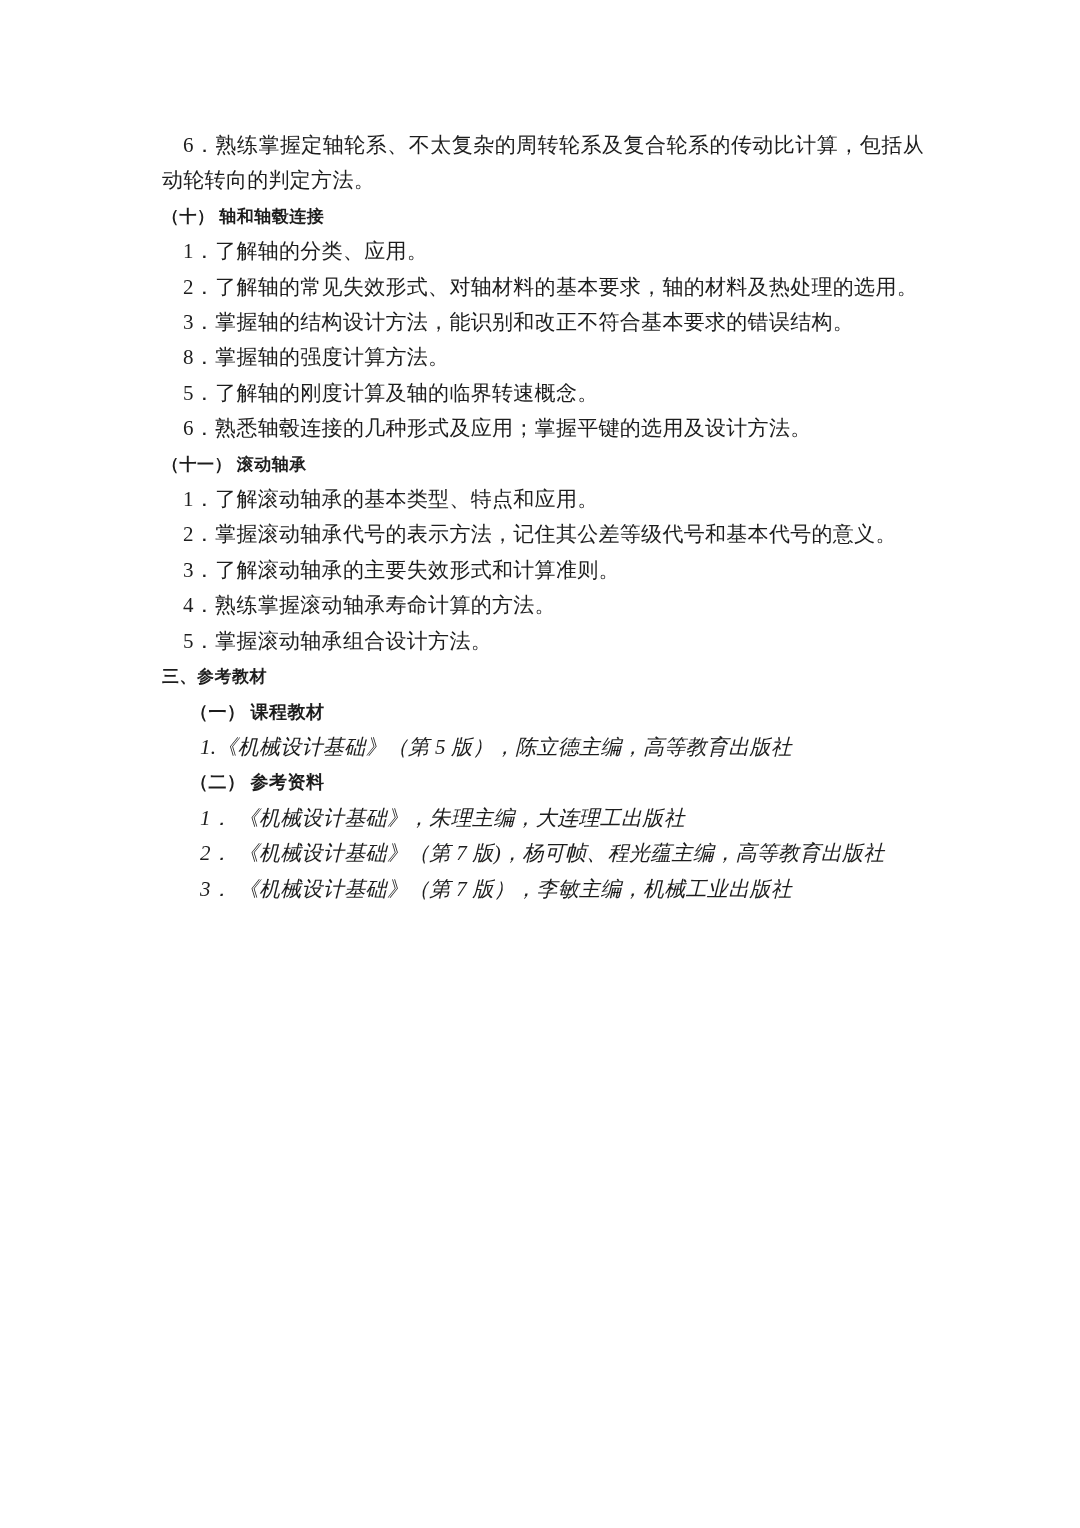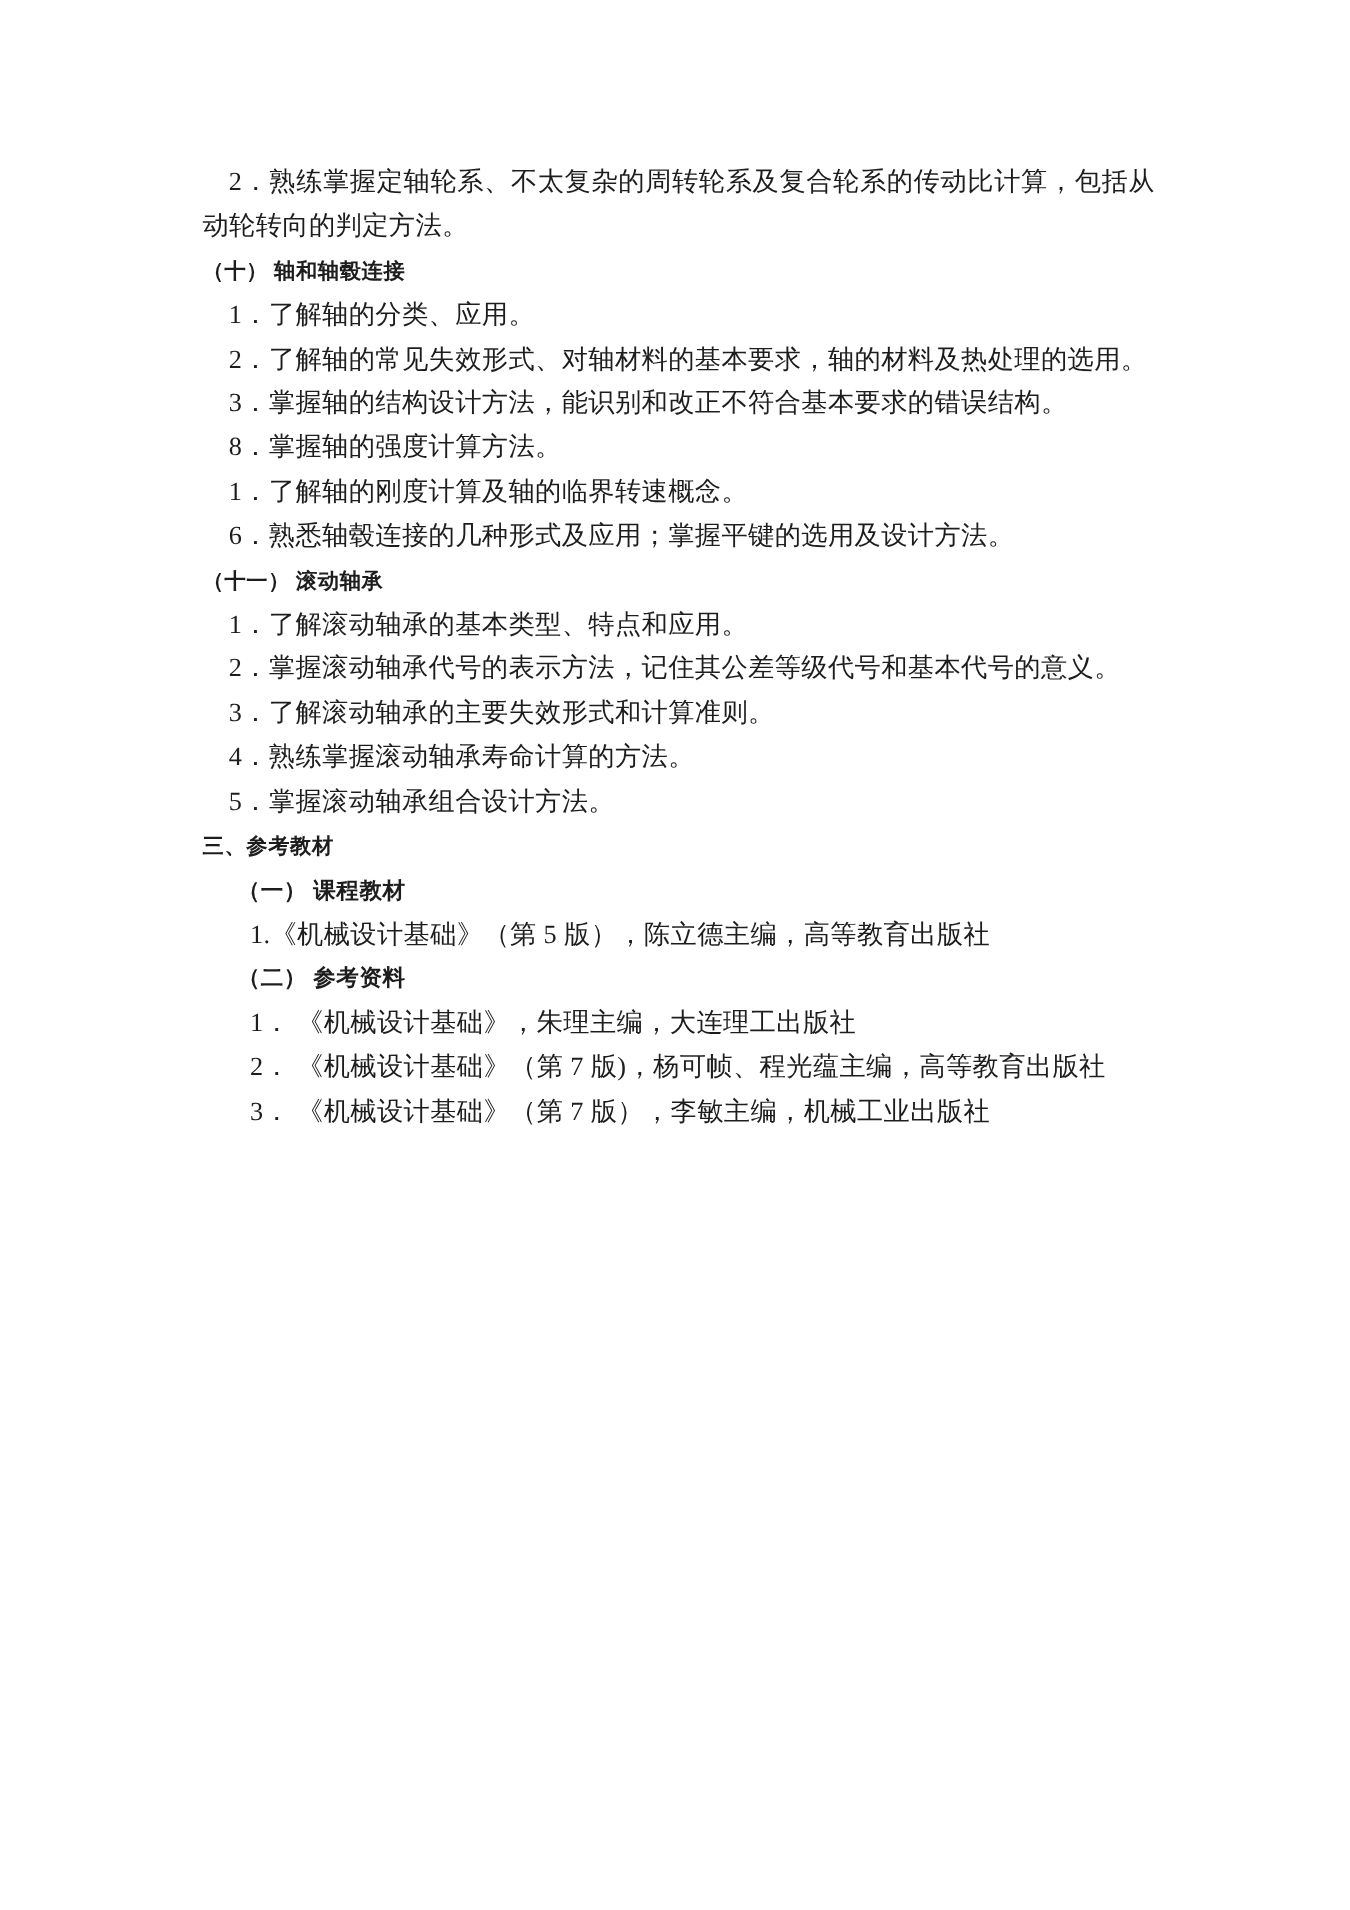--- a/index.html
+++ b/index.html
@@ -45,35 +45,35 @@
 
   
   p.sub-heading {
     font-weight: bold;
     font-size: 18px;
     text-indent: 28px;
     letter-spacing: 0.5px;
   }
 
   
-  p.book-item { text-indent: 38px; }
+  p.book-item { text-indent: 38px; font-style: italic; }
 </style>
 </head>
 <body>
 
 <div class="page">
   <div class="content">
 
-  <p class="wrap-item">2．熟练掌握定轴轮系、不太复杂的周转轮系及复合轮系的传动比计算，包括从动轮转向的判定方法。</p>
+  <p class="wrap-item">6．熟练掌握定轴轮系、不太复杂的周转轮系及复合轮系的传动比计算，包括从动轮转向的判定方法。</p>
       <p class="section-heading">（十） 轴和轴毂连接</p>
       <p class="item">1．了解轴的分类、应用。</p>
       <p class="item">2．了解轴的常见失效形式、对轴材料的基本要求，轴的材料及热处理的选用。</p>
       <p class="item">3．掌握轴的结构设计方法，能识别和改正不符合基本要求的错误结构。</p>
       <p class="item">8．掌握轴的强度计算方法。</p>
-      <p class="item">1．了解轴的刚度计算及轴的临界转速概念。</p>
+      <p class="item">5．了解轴的刚度计算及轴的临界转速概念。</p>
       <p class="item">6．熟悉轴毂连接的几种形式及应用；掌握平键的选用及设计方法。</p>
       <p class="section-heading">（十一） 滚动轴承</p>
       <p class="item">1．了解滚动轴承的基本类型、特点和应用。</p>
       <p class="item">2．掌握滚动轴承代号的表示方法，记住其公差等级代号和基本代号的意义。</p>
       <p class="item">3．了解滚动轴承的主要失效形式和计算准则。</p>
       <p class="item">4．熟练掌握滚动轴承寿命计算的方法。</p>
       <p class="item">5．掌握滚动轴承组合设计方法。</p>
       <p class="chapter-heading">三、参考教材</p>
       <p class="sub-heading">（一） 课程教材</p>
       <p class="book-item">1.《机械设计基础》（第 5 版），陈立德主编，高等教育出版社</p>

